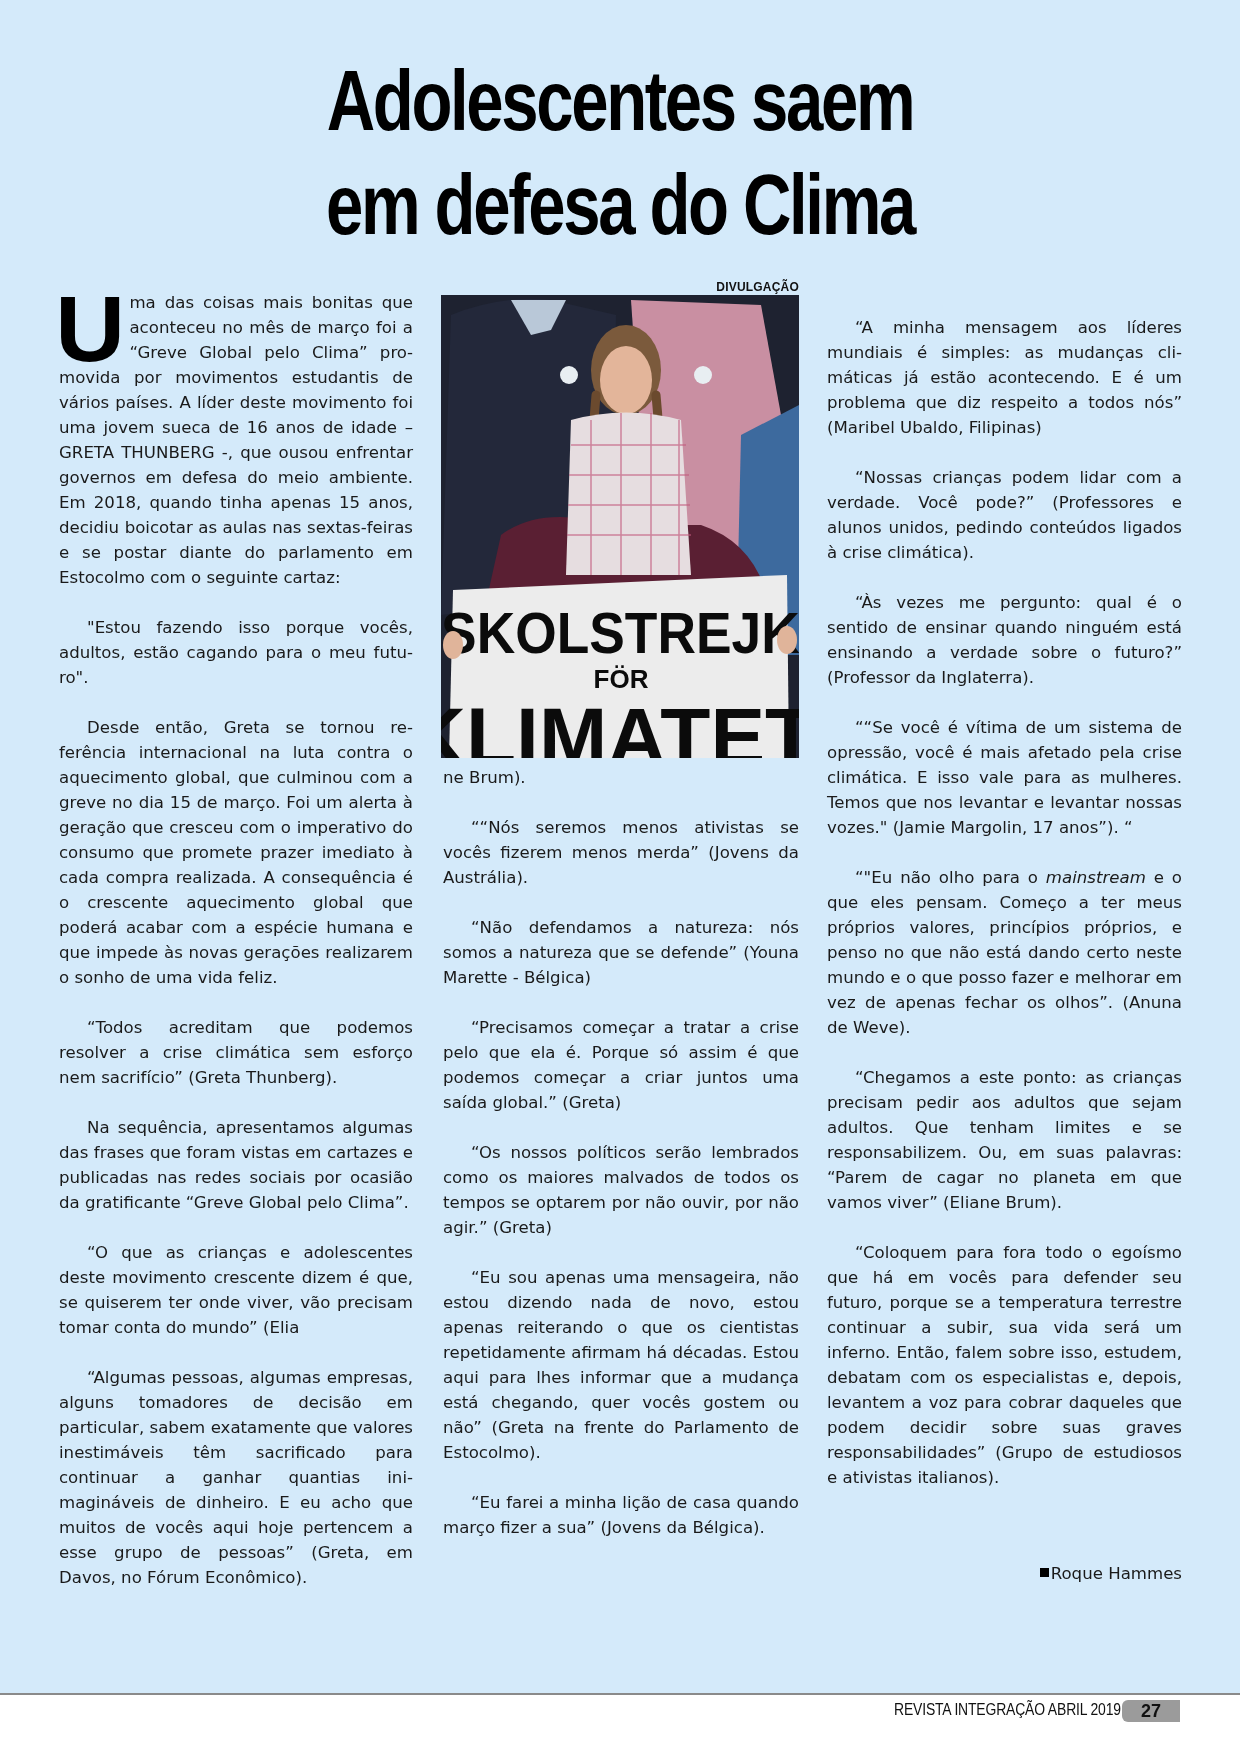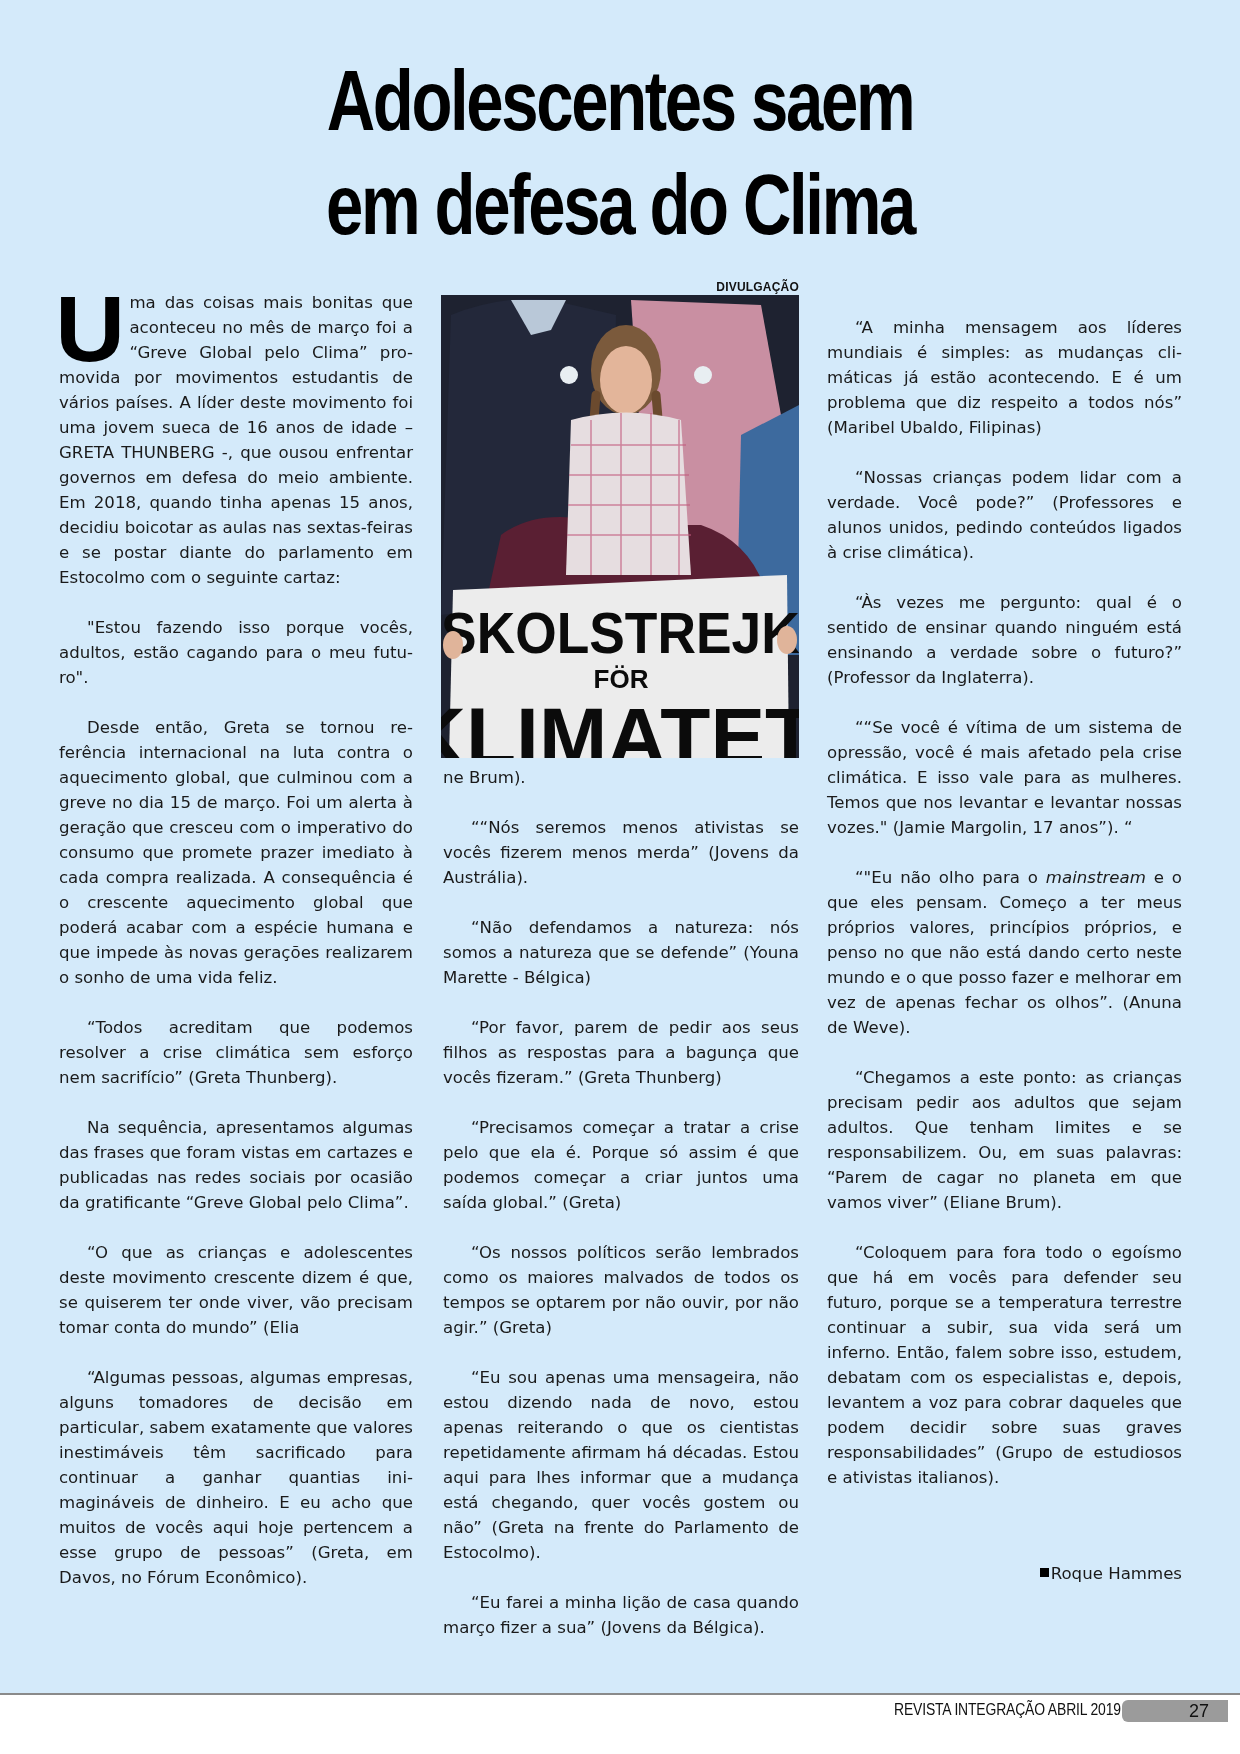--- a/index.html
+++ b/index.html
@@ -13,21 +13,21 @@
   .col-left { left:59px; top:290px; width:354px; }
   .col-mid { left:443px; top:765px; width:356px; }
   .col-right { left:827px; top:315px; width:355px; }
   .dropcap { float:left; font-family:"Liberation Sans", sans-serif; font-weight:bold; font-size:92px; line-height:70px; margin:4px 6px 0 -2px; color:#000; transform:scaleX(1.05); }
   .credit { position:absolute; left:700px; top:280px; width:99px; text-align:right; font-family:"Liberation Sans", sans-serif; font-weight:bold; font-size:12px; letter-spacing:0.2px; color:#111; }
   .photo { position:absolute; left:441px; top:295px; width:358px; height:463px; overflow:hidden; background:#2a2c36; }
   .photo svg { display:block; }
   .author { position:absolute; left:827px; top:1564px; width:355px; text-align:right; font-size:16.6px; color:#1a1a1a; }
   .author .sq { display:inline-block; width:9px; height:9px; background:#000; margin-right:2px; vertical-align:2px; }
   .footer-text { position:absolute; left:894px; top:1700px; font-family:"Liberation Sans", sans-serif; font-size:17px; color:#111; transform:scaleX(0.82); transform-origin:left top; letter-spacing:-0.2px; }
-  .page-num { position:absolute; left:1122px; top:1700px; width:58px; height:22px; background:#9b9b9b; border-radius:6px 0 0 6px; text-align:center; font-family:"Liberation Sans", sans-serif; font-weight:normal; font-size:18px; line-height:22px; color:#111;padding-left:48px; }
+  .page-num { position:absolute; left:1122px; top:1700px; width:58px; height:22px; background:#9b9b9b; border-radius:6px 0 0 6px; text-align:center; font-family:"Liberation Sans", sans-serif; font-weight:bold; font-size:18px; line-height:22px; color:#111; }
   em { font-style:italic; }
 </style>
 </head>
 <body>
 
 <div class="page-bg"></div>
 
 <h1 class="title" style="margin:0;">
   <span>Adolescentes saem</span><br>
   <span>em defesa do Clima</span>
@@ -83,21 +83,20 @@
 
     <ellipse cx="12" cy="350" rx="10" ry="14" fill="#e0b49a"></ellipse>
     <ellipse cx="346" cy="345" rx="10" ry="14" fill="#e0b49a"></ellipse>
   </svg>
 </div>
 
 <div class="col col-mid">
   <p class="cont">ne Brum).</p>
   <p>““Nós seremos menos ativistas se vocês fizerem menos merda” (Jovens da Austrália).</p>
   <p> “Não defendamos a natureza: nós somos a natureza que se defende” (Youna Marette - Bélgica)</p>
-  <p>“Por favor, parem de pedir aos seus filhos as respostas para a bagunça que vocês fizeram.” (Greta Thunberg)</p>
   <p> “Precisamos começar a tratar a cri­se pelo que ela é. Porque só assim é que podemos começar a criar juntos uma saída global.” (Greta)</p>
   <p>“Os nossos políticos serão lembra­dos como os maiores malvados de todos os tempos se optarem por não ouvir, por não agir.” (Greta)</p>
   <p> “Eu sou apenas uma mensageira, não estou dizendo nada de novo, es­tou apenas reiterando o que os cien­tistas repetidamente afirmam há déca­das. Estou aqui para lhes informar que a mudança está chegando, quer vocês gostem ou não” (Greta na frente do Parlamento de Estocolmo).</p>
   <p>“Eu farei a minha lição de casa quando março fizer a sua” (Jovens da Bélgica).</p>
 </div>
 
 <div class="col col-right">
   <p>“A minha mensagem aos líderes mundiais é simples: as mudanças cli­máticas já estão acontecendo. E é um problema que diz respeito a todos nós” (Maribel Ubaldo, Filipinas)</p>
   <p>“Nossas crianças podem lidar com a verdade. Você pode?” (Professores e alunos unidos, pedindo conteúdos li­gados à crise climática).</p>
   <p>“Às vezes me pergunto: qual é o sentido de ensinar quando ninguém está ensinando a verdade sobre o fu­turo?” (Professor da Inglaterra).</p>

